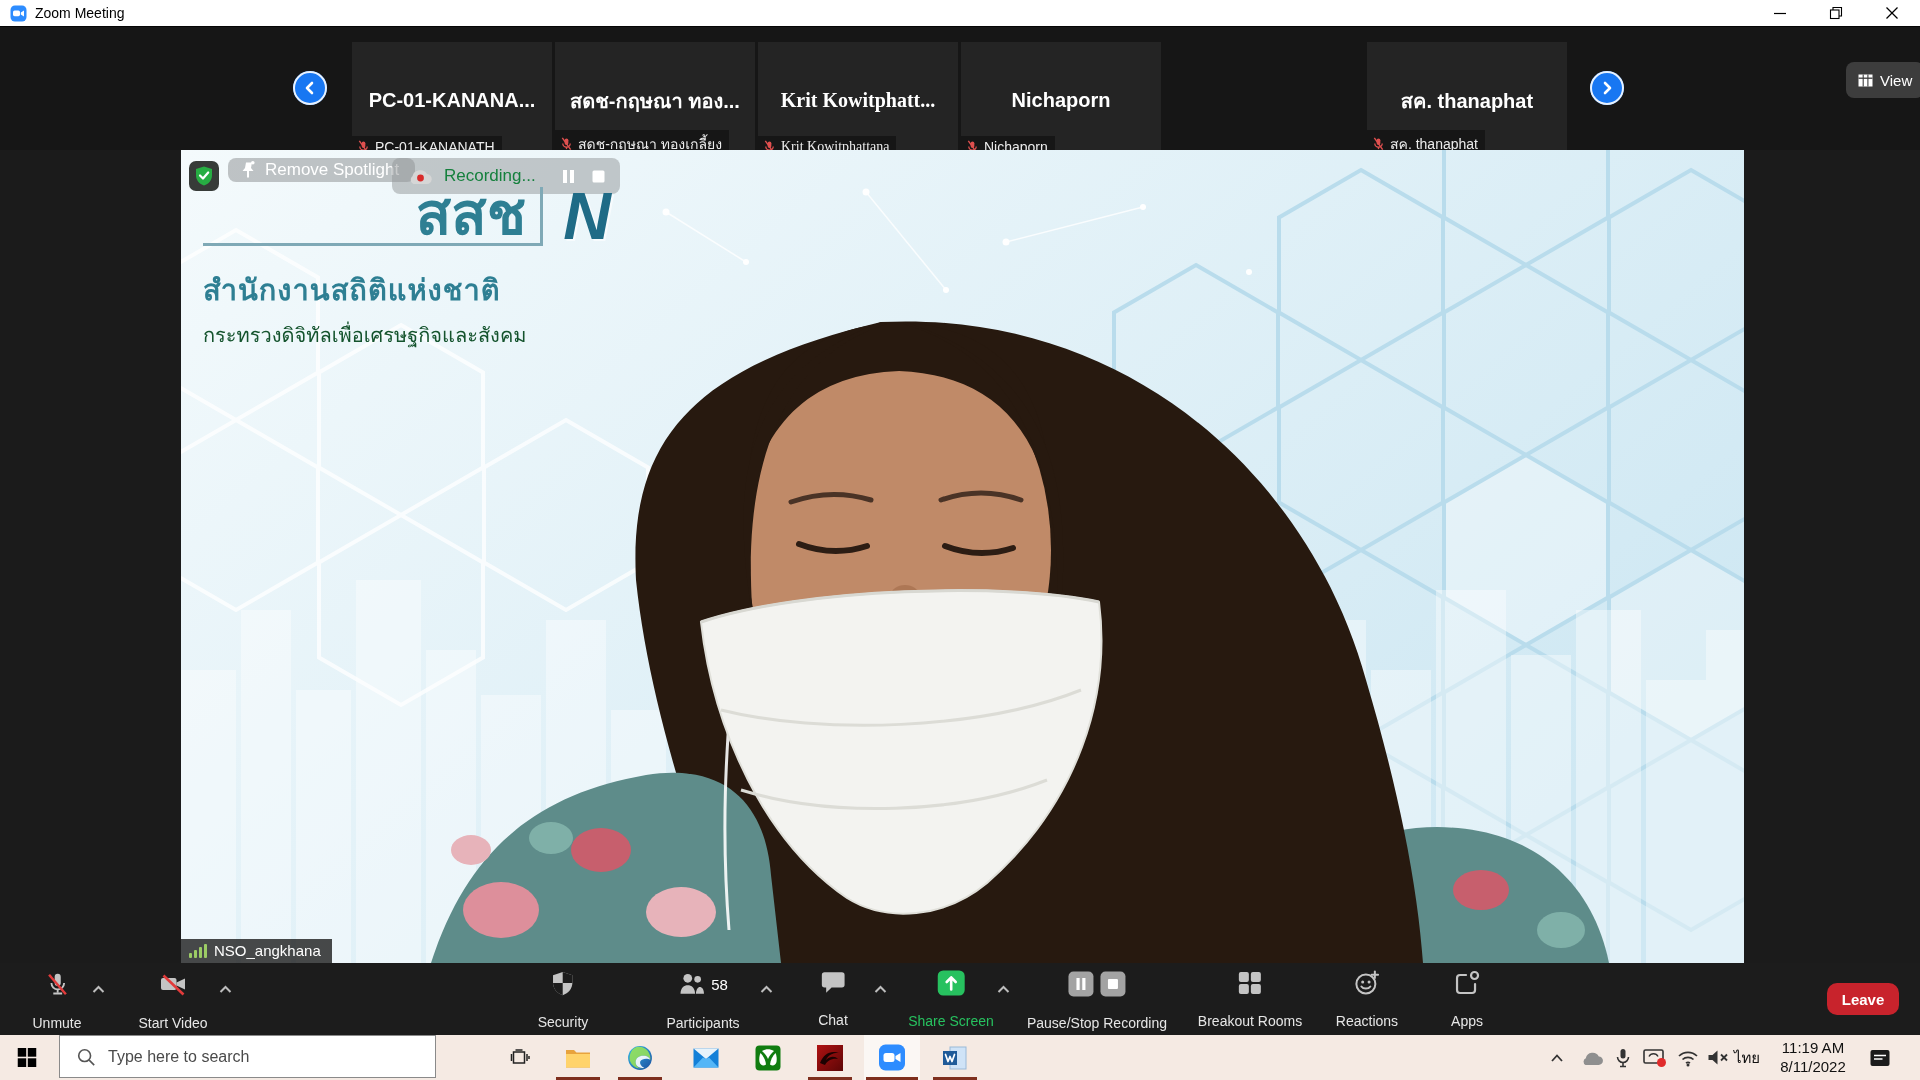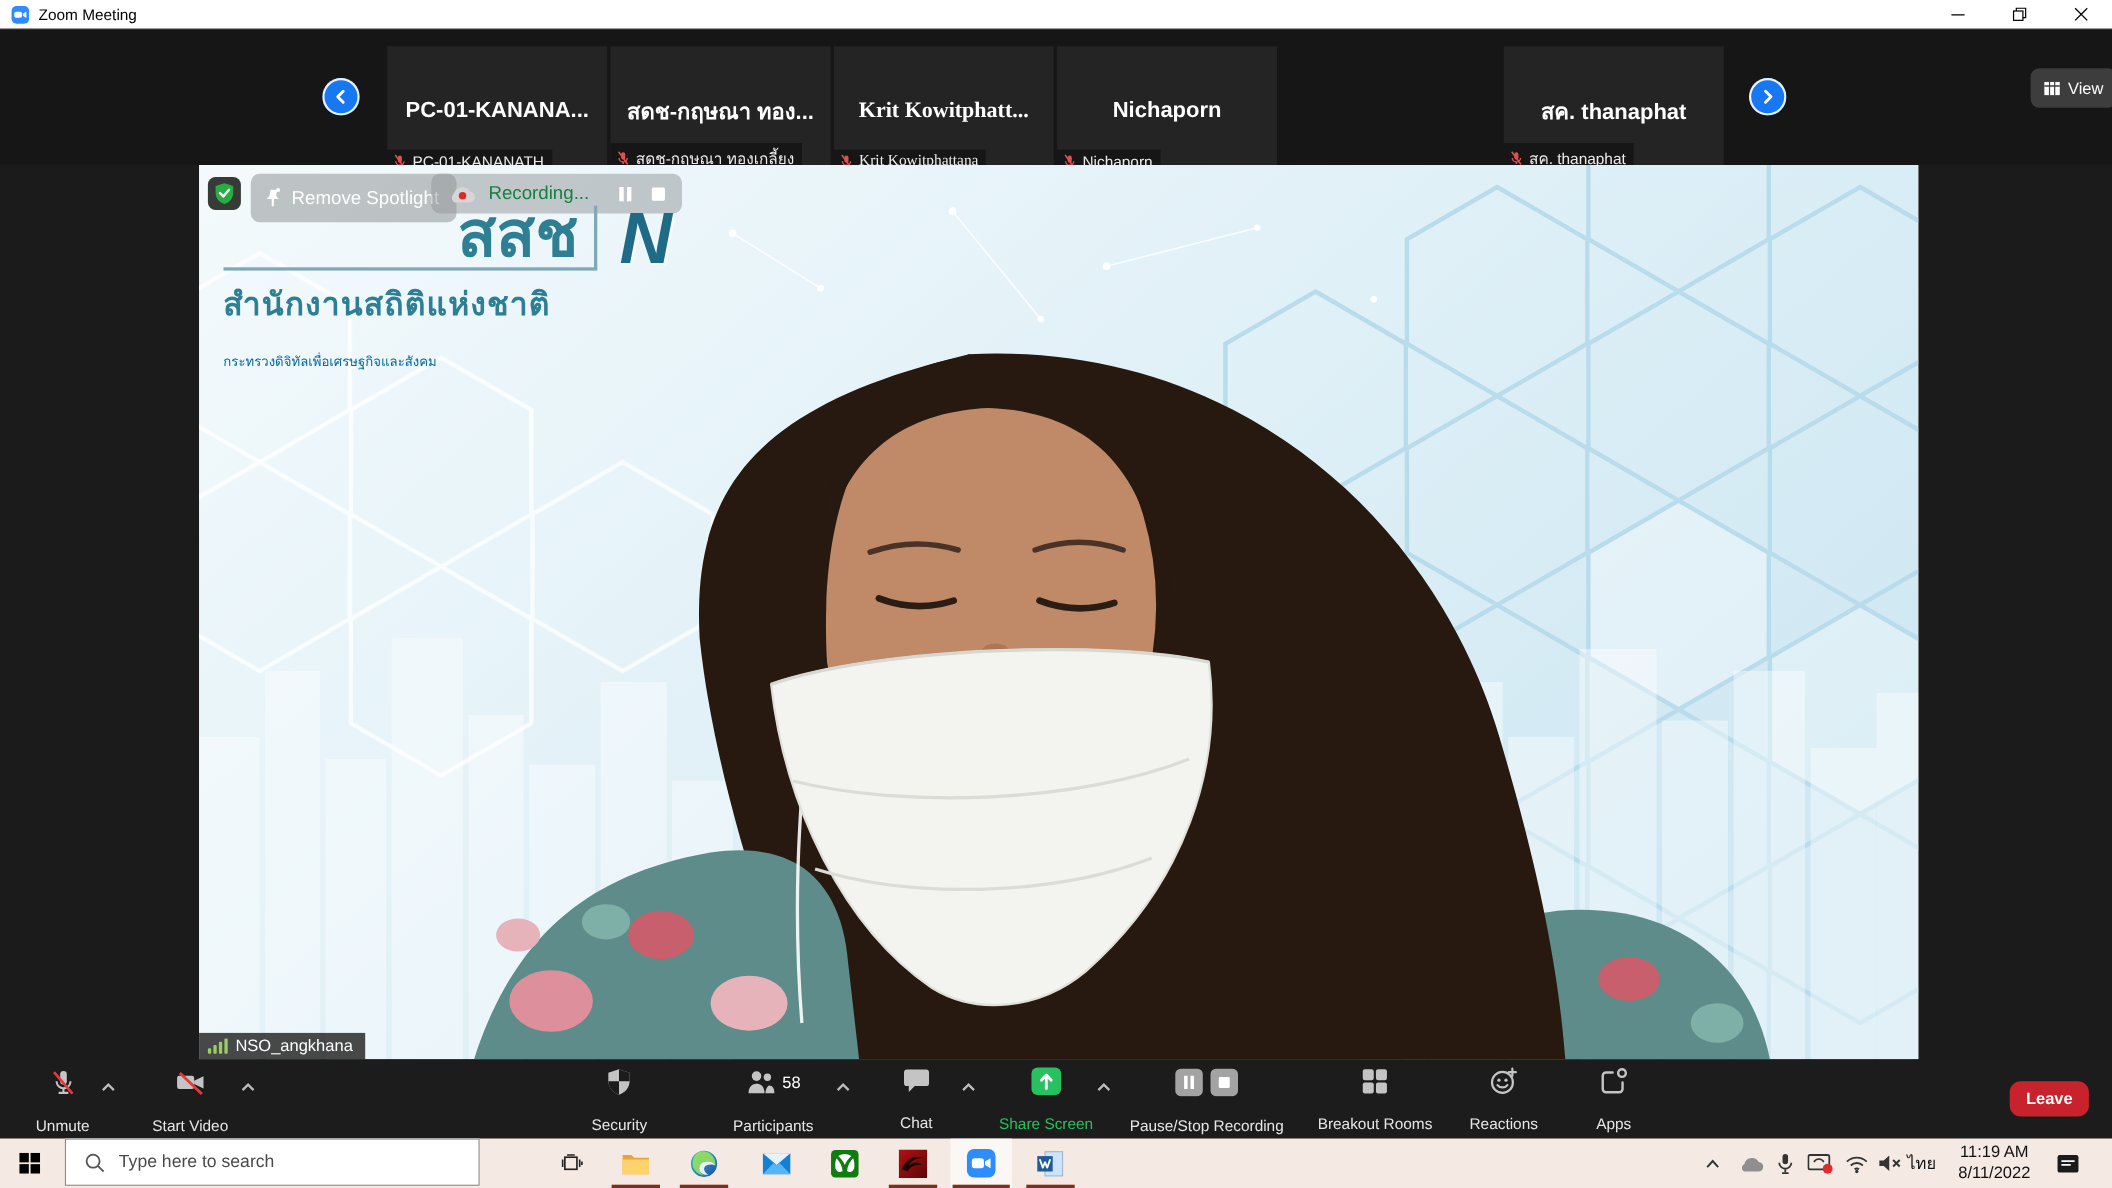--- a/index.html
+++ b/index.html
@@ -24,40 +24,40 @@
     color:#ececec;font-size:14px;padding:3px 7px 4px 5px;display:flex;align-items:center;gap:5px;
     white-space:nowrap;overflow:hidden;}
   .nav-arrow{position:absolute;width:34px;height:34px;border-radius:50%;background:#1877f2;
     display:flex;align-items:center;justify-content:center;box-shadow:0 0 0 2px rgba(255,255,255,0.9) inset;}
   .view-btn{position:absolute;left:1846px;top:35px;height:36px;padding:0 12px;background:#3d3d3d;
     border-radius:8px;display:flex;align-items:center;gap:7px;color:#fff;font-size:15px;}
   
   .video{position:absolute;left:181px;top:150px;width:1563px;height:813px;background:#e8f4f9;overflow:hidden;}
   .shield-badge{position:absolute;left:8px;top:11px;width:30px;height:30px;border-radius:7px;
     background:rgba(34,38,34,0.9);display:flex;align-items:center;justify-content:center;}
-  .spot-btn{position:absolute;left:47px;top:8px;height:44px;border-radius:8px;
+  .spot-btn{position:absolute;left:47px;top:8px;height:24px;border-radius:8px;
     background:rgba(145,150,152,0.55);display:flex;align-items:center;gap:9px;padding:0 16px 0 12px;
     color:#fff;font-size:17px;white-space:nowrap;}
   .rec-pill{position:absolute;left:211px;top:8px;height:36px;border-radius:8px;
     background:rgba(145,150,152,0.5);display:flex;align-items:center;padding:0 15px;color:#15803d;font-size:17px;}
   .rec-pill .rec-label{margin:0 26px 0 10px;}
   .rec-ctl{display:flex;align-items:center;gap:17px;}
   .name-tag{position:absolute;left:0;bottom:0;background:rgba(28,28,28,0.8);color:#fff;font-size:15px;
     padding:3px 11px 4px 8px;display:flex;align-items:center;gap:7px;}
   .sigbars{display:flex;align-items:flex-end;gap:2px;}
   .sigbars i{display:block;width:3px;background:#9ccc65;border-radius:1px;}
   
   .nso{position:absolute;left:22px;top:36px;width:428px;color:#2e7f93;}
   .nso-row{display:flex;align-items:flex-end;}
   .nso-acr{flex:1;text-align:right;font-size:58px;line-height:0.95;font-weight:bold;color:#2e7f93;
     border-bottom:3px solid #7fa9b6;padding:0 14px 2px 0;}
   .nso-mark{width:88px;text-align:center;font-size:66px;line-height:0.9;font-weight:bold;font-style:italic;
     color:#1f6b86;border-left:3px solid #7fa9b6;text-shadow:2px 2px 0 rgba(255,255,255,0.6);}
-  .nso-l1{font-size:29px;font-weight:bold;letter-spacing:1px;margin-top:7px;color:#2e7f93;}
-  .nso-l2{font-size:12px;margin-top:20px;color:#0369a1;}
+  .nso-l1{font-size:29px;font-weight:bold;letter-spacing:1px;margin-top:21px;color:#2e7f93;}
+  .nso-l2{font-size:20px;margin-top:6px;color:#14532d;}
   
   .toolbar{position:absolute;left:0;top:963px;width:1920px;height:72px;background:#1c1c1c;}
   .tb-item{position:absolute;top:7px;transform:translateX(-50%);display:flex;flex-direction:column;
     align-items:center;gap:17px;width:max-content;}
   .tb-row{display:flex;align-items:center;gap:6px;height:28px;}
   .tb-label{font-size:14px;color:#e6e6e6;}
   .tb-label.green{color:#27c15f;}
   .tb-count{color:#fff;font-size:15px;}
   .tb-caret{position:absolute;top:17px;}
   .leave-btn{position:absolute;left:1827px;top:20px;width:72px;height:32px;background:#c8232c;

